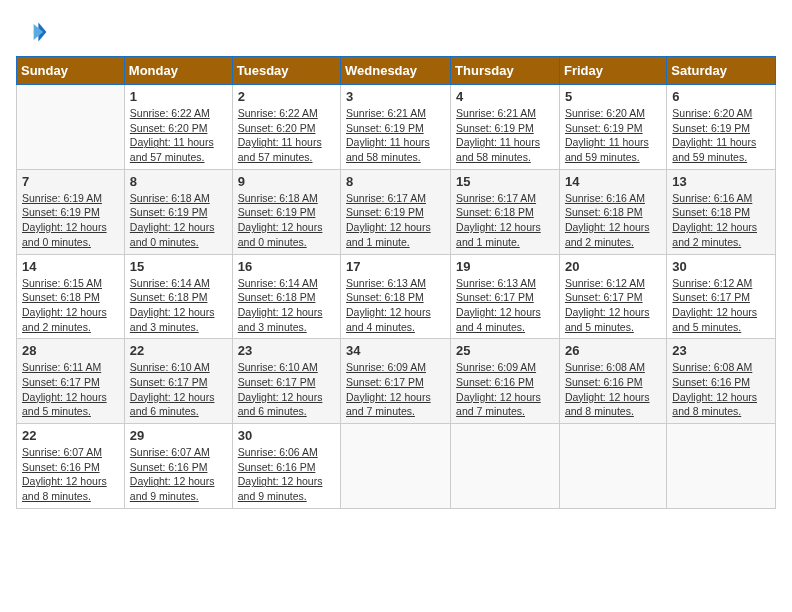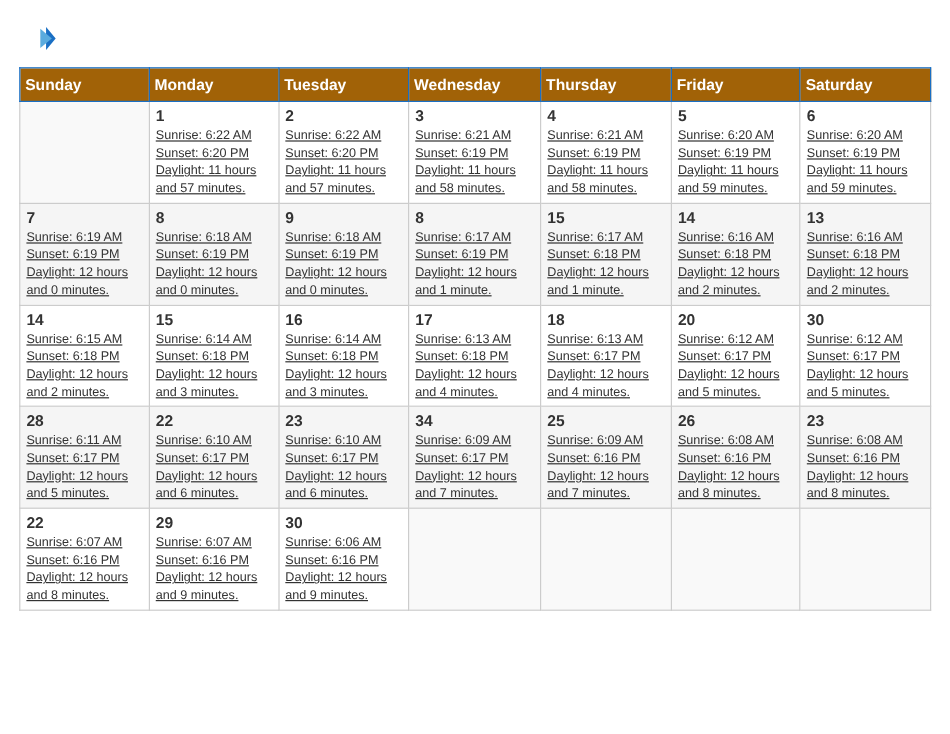--- a/index.html
+++ b/index.html
@@ -190,21 +190,21 @@
         </td>
         <td>
           <span class="day-number">16</span>
           <div class="day-info">Sunrise: 6:14 AM<br>Sunset: 6:18 PM<br>Daylight: 12 hours<br>and 3 minutes.</div>
         </td>
         <td>
           <span class="day-number">17</span>
           <div class="day-info">Sunrise: 6:13 AM<br>Sunset: 6:18 PM<br>Daylight: 12 hours<br>and 4 minutes.</div>
         </td>
         <td>
-          <span class="day-number">18</span>
+          <span class="day-number">19</span>
           <div class="day-info">Sunrise: 6:13 AM<br>Sunset: 6:17 PM<br>Daylight: 12 hours<br>and 4 minutes.</div>
         </td>
         <td>
           <span class="day-number">20</span>
           <div class="day-info">Sunrise: 6:12 AM<br>Sunset: 6:17 PM<br>Daylight: 12 hours<br>and 5 minutes.</div>
         </td>
         <td>
           <span class="day-number">30</span>
           <div class="day-info">Sunrise: 6:12 AM<br>Sunset: 6:17 PM<br>Daylight: 12 hours<br>and 5 minutes.</div>
         </td>

